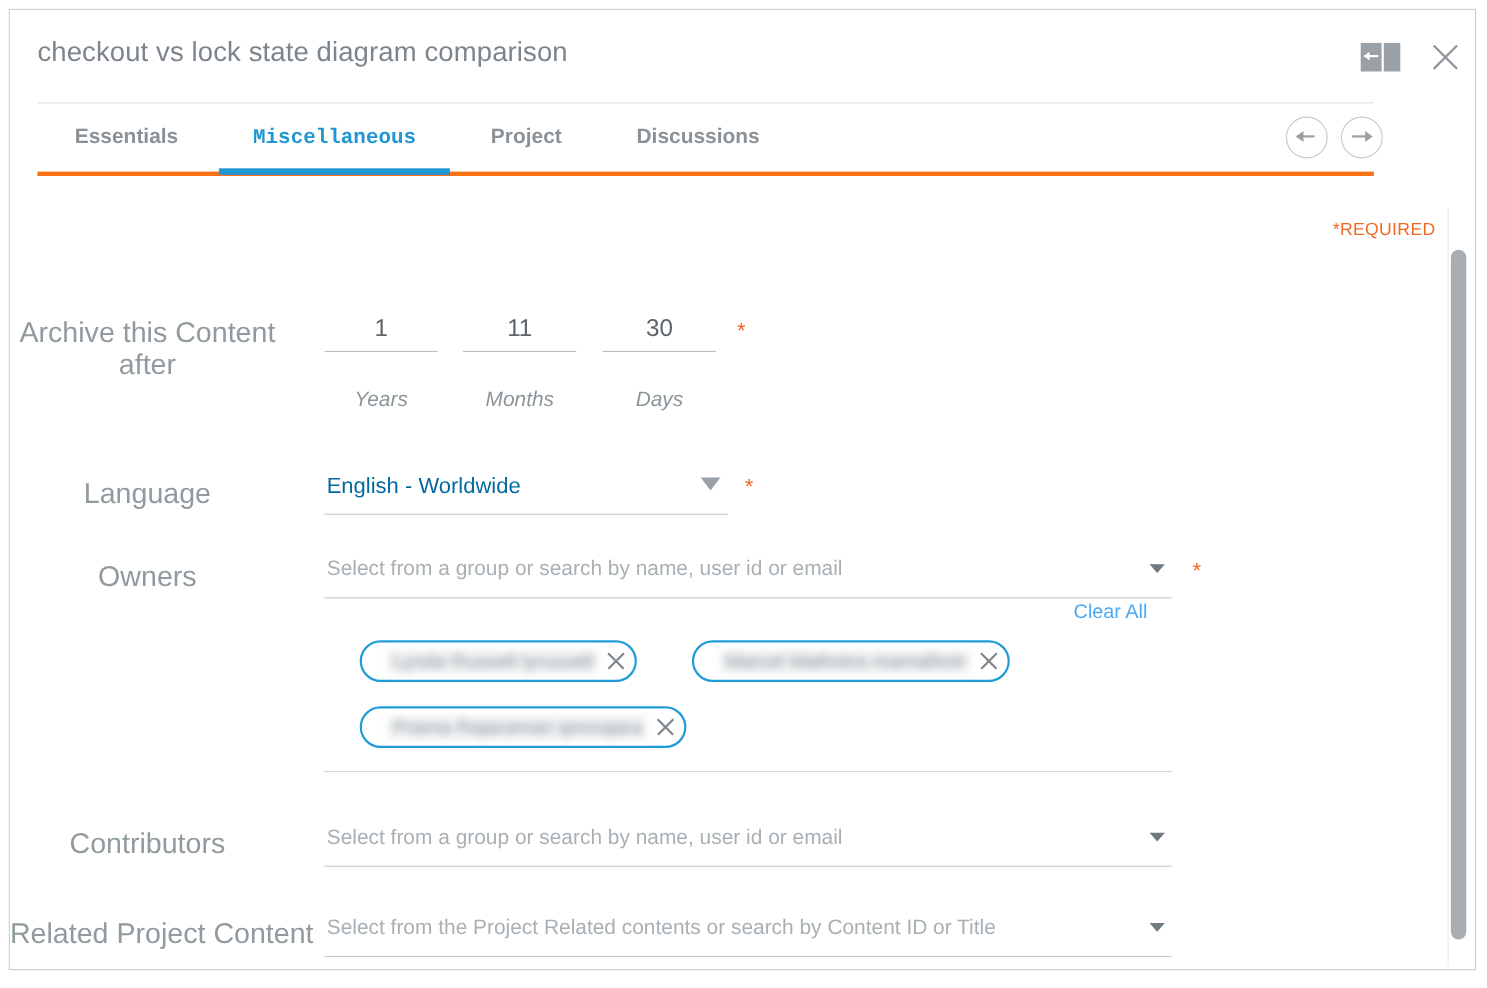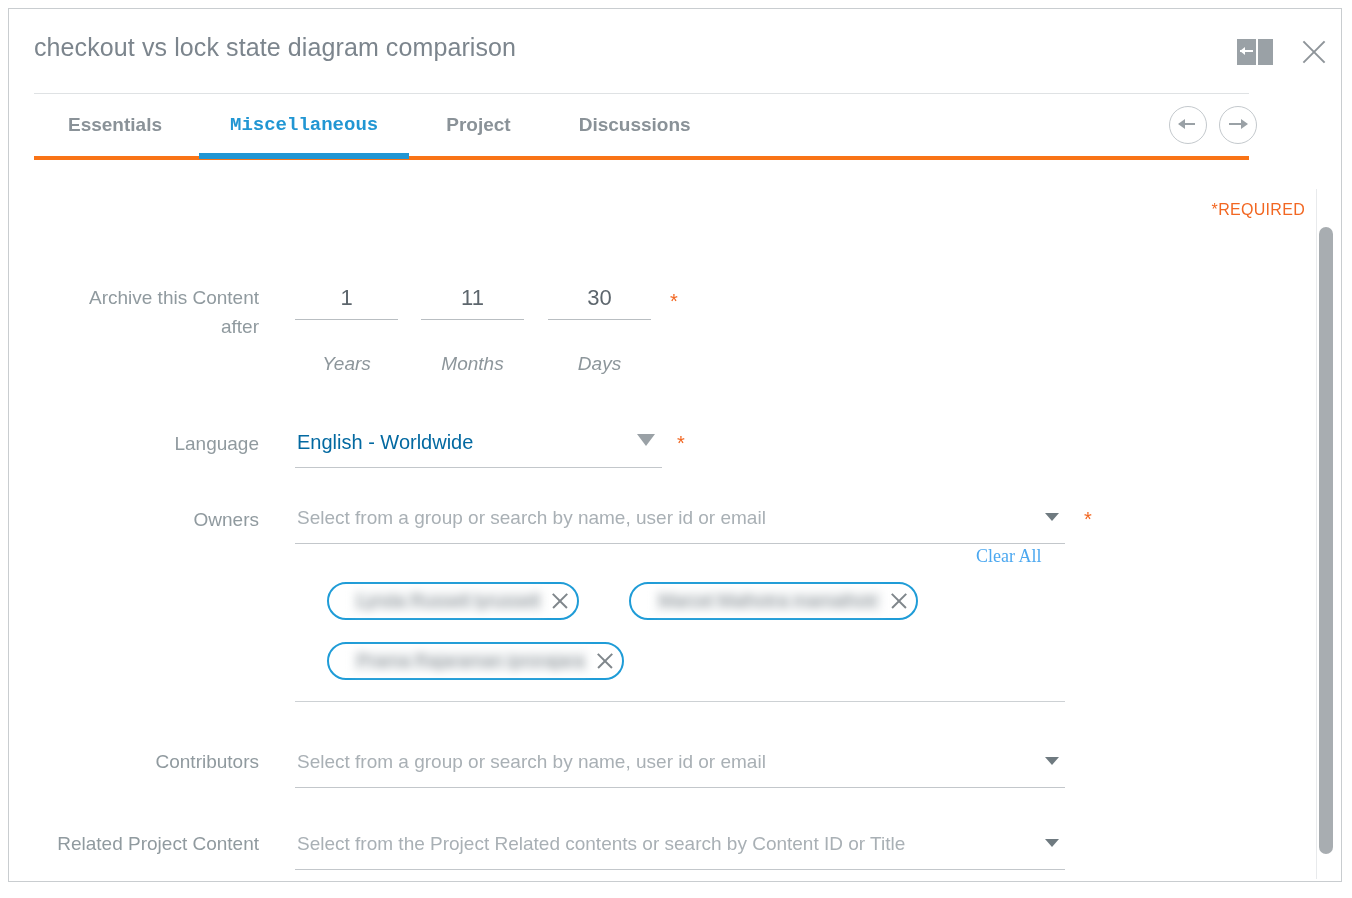--- a/index.html
+++ b/index.html
@@ -181,23 +181,23 @@
     top: 192px;
     font-size: 16px;
     color: #f26722;
     letter-spacing: 0.3px;
   }
 
   .form { position: absolute; left: 0; top: 0; width: 100%; }
 
   .row-label {
     position: absolute;
-    font-size: 19px;
+    font-size: 26px;
     color: #909a9f;
-    text-align: right;
+    text-align: center;
     white-space: nowrap;
   }
   .star {
     position: absolute;
     color: #f26722;
     font-size: 20px;
   }
 
   
   .num-field {
@@ -420,21 +420,21 @@
     <span class="caret-lg" style="left:628px; top:425px;"></span>
     <div class="star" style="left:668px; top:423px;">*</div>
 
     <div class="row-label" style="left:0; top:500px; width:250px;">Owners</div>
     <div class="uline" style="left:286px; top:494px; width:770px;">
       <span class="ph">Select from a group or search by name, user id or email</span>
     </div>
     <span class="caret-sm" style="left:1036px; top:504px;"></span>
     <div class="star" style="left:1075px; top:499px;">*</div>
 
-    <div class="clear-all" style="left:967px; top:537px;font-family:Liberation Serif, serif;">Clear All</div>
+    <div class="clear-all" style="left:967px; top:537px;">Clear All</div>
 
     <div class="chips">
       <div class="chip" style="left:0; top:0;">
         <span class="name">Lynda Russell lyrussell</span>
         <span class="x"></span>
       </div>
       <div class="chip" style="left:302px; top:0;">
         <span class="name">Marcel Malhotra mamalhotr</span>
         <span class="x"></span>
       </div>

